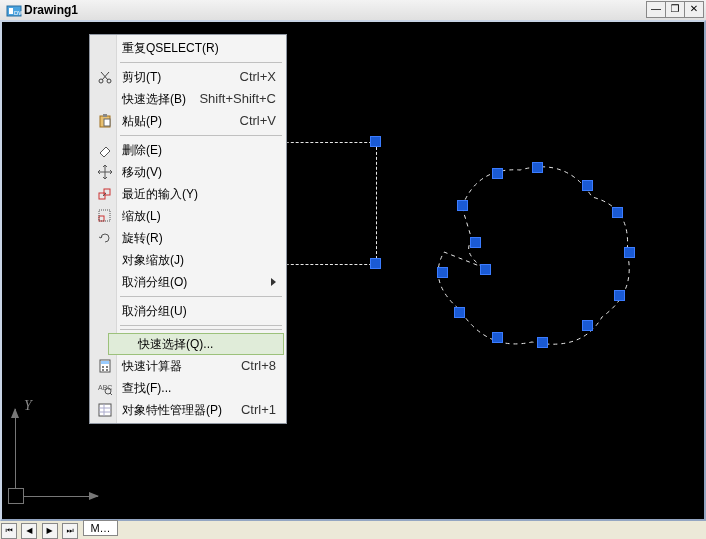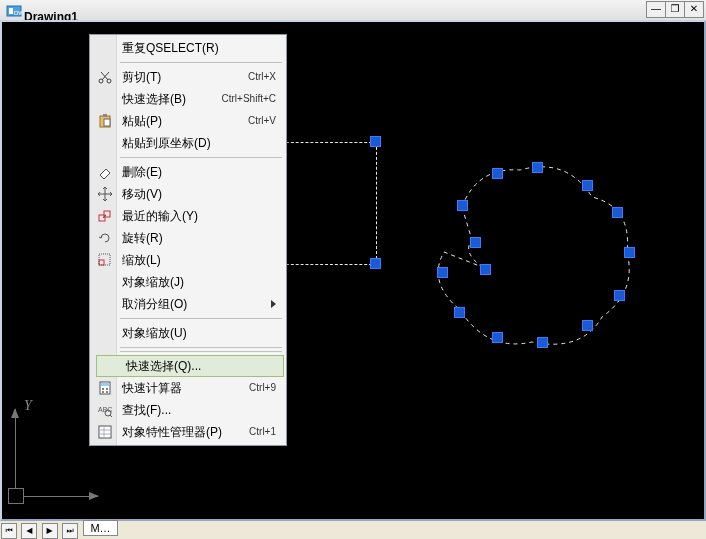--- a/index.html
+++ b/index.html
@@ -1,18 +1,18 @@
 <!DOCTYPE html>
 <html><head>
 <meta charset="utf-8">
 <style>
   html, body { margin:0; padding:0; width:706px; height:539px; font-family:"Microsoft YaHei","SimSun",sans-serif; font-size:12px; background:#ece9d8; overflow:hidden; }
   .window-title { position:absolute; left:0; top:0; width:706px; height:20px; background:linear-gradient(#f3f3f3,#e0e0e0); border-bottom:1px solid #aaa; }
   .win-ico { position:absolute; left:6px; top:3px; }
-  .win-title-text { position:absolute; left:24px; top:10px; font-weight:bold; color:#000; }
+  .win-title-text { position:absolute; left:24px; top:3px; font-weight:bold; color:#000; }
   .win-btn { position:absolute; top:1px; width:18px; height:15px; border:1px solid #888; background:#f0f0f0; text-align:center; line-height:13px; font-size:10px; cursor:default; }
   .canvas-area { position:absolute; left:0; top:20px; width:702px; height:497px; background:#000; border:2px solid #94a6c2; border-top-color:#c8d4e6; border-left-color:#c8d4e6; }
   
   .axis-x { position:absolute; left:6px; bottom:22px; width:90px; height:1px; background:#777; }
   .axis-x::after { content:""; position:absolute; right:-1px; top:-4px; border-left:10px solid #777; border-top:4px solid transparent; border-bottom:4px solid transparent; }
   .axis-x-box { position:absolute; left:6px; bottom:15px; width:14px; height:14px; border:1px solid #777; background:#000; }
   .axis-y { position:absolute; left:13px; bottom:30px; width:1px; height:80px; background:#777; }
   .axis-y::after { content:""; position:absolute; left:-4px; top:-1px; border-bottom:10px solid #777; border-left:4px solid transparent; border-right:4px solid transparent; }
   .axis-y-label { position:absolute; left:22px; bottom:105px; color:#888; font-style:italic; font-family:"Times New Roman",serif; font-size:14px; }
   .dashed-seg { position:absolute; background:transparent; }
@@ -20,23 +20,23 @@
   .dashed-seg.v { width:0; border-left:1px dashed #e8e8e8; }
   .grip { position:absolute; width:11px; height:11px; background:#1a5ad4; border:1px solid #3b7cff; box-sizing:border-box; cursor:pointer; }
   
   .model-bar { position:absolute; left:0; bottom:0px; width:706px; height:18px; background:#ece9d8; }
   .scroll-btn { display:inline-block; width:14px; height:14px; border:1px solid #888; background:#f4f4f4; margin-top:1px; margin-left:1px; font-size:8px; line-height:14px; text-align:center; }
   .tab-model { display:inline-block; padding:1px 6px; border:1px solid #888; background:#fff; margin-left:2px; font-size:11px; position:relative; top:-1px; }
   
   .context-menu { position:absolute; left:89px; top:34px; width:192px; background:#f4f4f4; border:1px solid #9097a2; box-shadow:2px 2px 4px rgba(0,0,0,0.4); padding:2px; }
   .menu-row { position:relative; height:22px; line-height:22px; padding-left:30px; padding-right:6px; white-space:nowrap; color:#000; cursor:default; }
   .menu-row .ico { position:absolute; left:5px; top:3px; width:16px; height:16px; }
-  .menu-row .kbd { position:absolute; right:8px; top:0; font-size:10px; color:#333; }
+  .menu-row .kbd { position:absolute; right:8px; top:0; font-size:13px; color:#333; }
   .menu-row .arrow { position:absolute; right:8px; top:7px; width:0; height:0; border-left:5px solid #333; border-top:4px solid transparent; border-bottom:4px solid transparent; }
-  .menu-row.hover { background:#e0ecd9; border:1px solid #9cc17b; height:20px; line-height:20px; margin-left:4px; padding-left:29px; }
+  .menu-row.hover { background:#e0ecd9; border:1px solid #9cc17b; height:20px; line-height:20px; margin-left:16px; padding-left:29px; }
   .menu-sep { height:0; border-top:1px solid #c0c0c0; margin:3px 2px 3px 28px; }
   .menu-gutter { position:absolute; left:0; top:0; bottom:0; width:26px; background:#e9e9e9; border-right:1px solid #d8d8d8; }
   .menu-items { position:relative; }
   
   svg.i { width:16px; height:16px; display:block; }
 </style>
 </head>
 <body>
 
 <div class="window-title">
@@ -114,36 +114,33 @@
             <circle cx="4" cy="12" r="2" fill="none" stroke="#444"></circle>
             <circle cx="12" cy="12" r="2" fill="none" stroke="#444"></circle>
             <path d="M5 11 L12 3 M11 11 L4 3" stroke="#444" fill="none"></path>
           </svg>
         </span>
       <span>剪切(T)</span>
       <span class="kbd">Ctrl+X</span>
     </div>
     <div class="menu-row">
       <span>快速选择(B)</span>
-      <span class="kbd">Ctrl+Shift+C</span>
+      <span class="kbd">Shift+Shift+C</span>
     </div>
     <div class="menu-row">
       <span class="ico">
           <svg class="i" viewBox="0 0 16 16">
             <rect x="3" y="3" width="10" height="11" fill="#e8c070" stroke="#a07020"></rect>
             <rect x="6" y="1" width="4" height="3" fill="#888"></rect>
             <rect x="7" y="6" width="6" height="7" fill="#fff" stroke="#666"></rect>
           </svg>
         </span>
       <span>粘贴(P)</span>
       <span class="kbd">Ctrl+V</span>
     </div>
-    <div class="menu-row">
-      <span>粘贴到原坐标(D)</span>
-    </div>
     <div class="menu-sep"></div>
 
     <div class="menu-row">
       <span class="ico">
           <svg class="i" viewBox="0 0 16 16">
             <path d="M3 11 L9 5 L13 9 L7 15 Z" fill="#fff" stroke="#555"></path>
           </svg>
         </span>
       <span>删除(E)</span>
     </div>
@@ -161,67 +158,67 @@
             <rect x="2" y="7" width="6" height="6" fill="none" stroke="#c33"></rect>
             <rect x="7" y="3" width="6" height="6" fill="none" stroke="#c33"></rect>
             <path d="M6 10 L9 7" stroke="#555"></path>
           </svg>
         </span>
       <span>最近的输入(Y)</span>
     </div>
     <div class="menu-row">
       <span class="ico">
           <svg class="i" viewBox="0 0 16 16">
+            <rect x="2" y="8" width="5" height="5" fill="none" stroke="#c33"></rect>
+            <rect x="2" y="2" width="11" height="11" fill="none" stroke="#555" stroke-dasharray="1 1"></rect>
+          </svg>
+        </span>
+      <span>缩放(L)</span>
+    </div>
+    <div class="menu-row">
+      <span class="ico">
+          <svg class="i" viewBox="0 0 16 16">
             <path d="M4 8 A4 4 0 1 1 8 12" fill="none" stroke="#555"></path>
             <path d="M4 8 l-2 -1 M4 8 l1 -2" stroke="#555"></path>
           </svg>
         </span>
       <span>旋转(R)</span>
     </div>
     <div class="menu-row">
-      <span class="ico">
-          <svg class="i" viewBox="0 0 16 16">
-            <rect x="2" y="8" width="5" height="5" fill="none" stroke="#c33"></rect>
-            <rect x="2" y="2" width="11" height="11" fill="none" stroke="#555" stroke-dasharray="1 1"></rect>
-          </svg>
-        </span>
-      <span>缩放(L)</span>
-    </div>
-    <div class="menu-row">
       <span>对象缩放(J)</span>
     </div>
     <div class="menu-row">
       <span>取消分组(O)</span>
       <span class="arrow"></span>
     </div>
     <div class="menu-sep"></div>
 
     <div class="menu-row">
-      <span>对象缩放(U)</span>
+      <span>取消分组(U)</span>
     </div>
     <div class="menu-sep"></div>
 
     <div class="menu-sep"></div>
 
     <div class="menu-row hover">
       <span>快速选择(Q)...</span>
     </div>
     <div class="menu-row">
       <span class="ico">
           <svg class="i" viewBox="0 0 16 16">
             <rect x="3" y="2" width="10" height="12" fill="#fff" stroke="#555"></rect>
             <rect x="4" y="3" width="8" height="3" fill="#9cf"></rect>
             <circle cx="6" cy="9" r="1" fill="#555"></circle>
             <circle cx="10" cy="9" r="1" fill="#555"></circle>
             <circle cx="6" cy="12" r="1" fill="#555"></circle>
             <circle cx="10" cy="12" r="1" fill="#555"></circle>
           </svg>
         </span>
       <span>快速计算器</span>
-      <span class="kbd">Ctrl+9</span>
+      <span class="kbd">Ctrl+8</span>
     </div>
     <div class="menu-row">
       <span class="ico">
           <svg class="i" viewBox="0 0 16 16">
             <text x="1" y="10" font-size="7" fill="#555">ABC</text>
             <circle cx="11" cy="11" r="3" fill="none" stroke="#555"></circle>
             <path d="M13 13 L15 15" stroke="#555"></path>
           </svg>
         </span>
       <span>查找(F)...</span>

